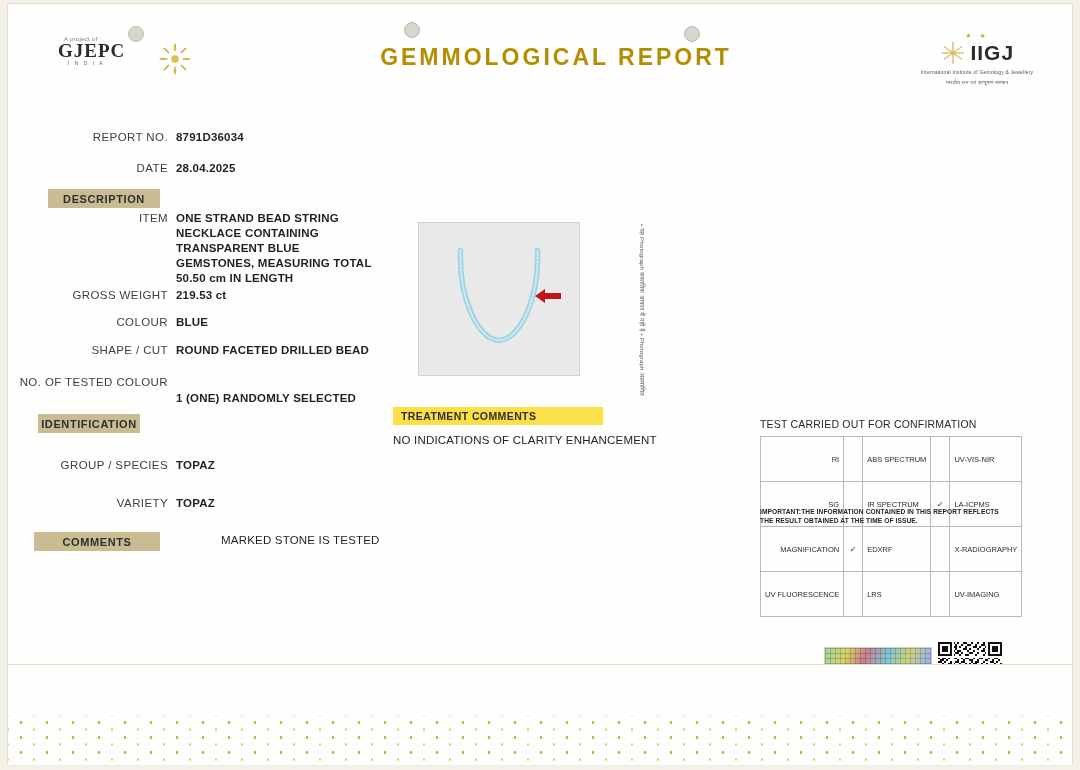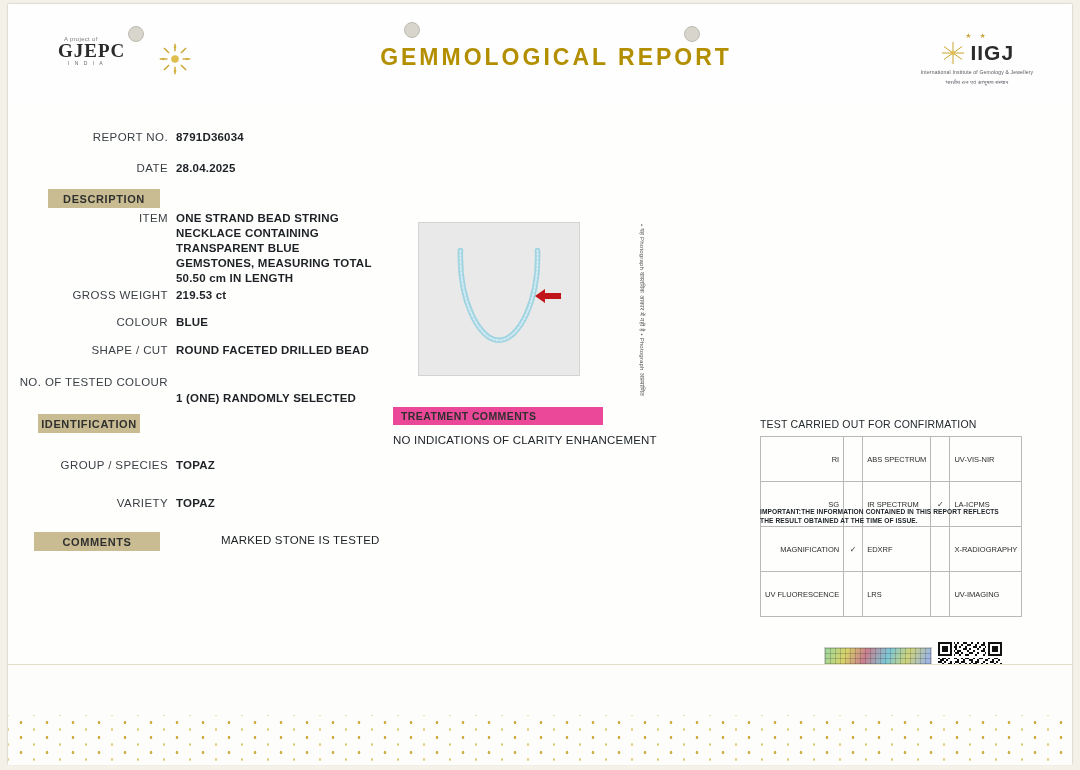--- a/index.html
+++ b/index.html
@@ -85,21 +85,21 @@
   .arrow{position:absolute;left:116px;top:66px;width:26px;height:14px;}
   .sidetext{
     position:absolute;left:630px;top:120px;
     font-size:6px;color:#555;
     writing-mode:vertical-rl;
     letter-spacing:.2px;
     white-space:nowrap;
   }
   
   .treatbar{
-    position:absolute;left:385px;top:303px;width:210px;height:18px;background:#ec4899;
+    position:absolute;left:385px;top:303px;width:210px;height:18px;background:#fde047;
     font-size:10.5px;font-weight:bold;color:#2f2f2f;display:flex;align-items:center;padding-left:8px;
     box-sizing:border-box;letter-spacing:.4px;
   }
   .treattext{position:absolute;left:385px;top:330px;font-size:11.5px;color:#20252a;letter-spacing:.2px;}
   
   .testtitle{position:absolute;left:752px;top:314px;font-size:10.5px;color:#23282e;letter-spacing:.2px;}
   table.tests{
     position:absolute;left:752px;top:332px;border-collapse:collapse;font-size:7.5px;color:#2b2b2b;
   }
   table.tests td{border:1px solid #b9b9b9;height:14px;padding:15px 4px;white-space:nowrap;}

